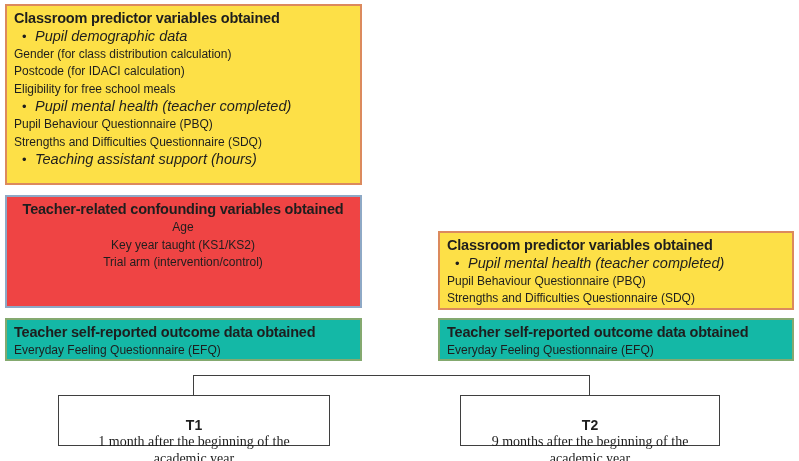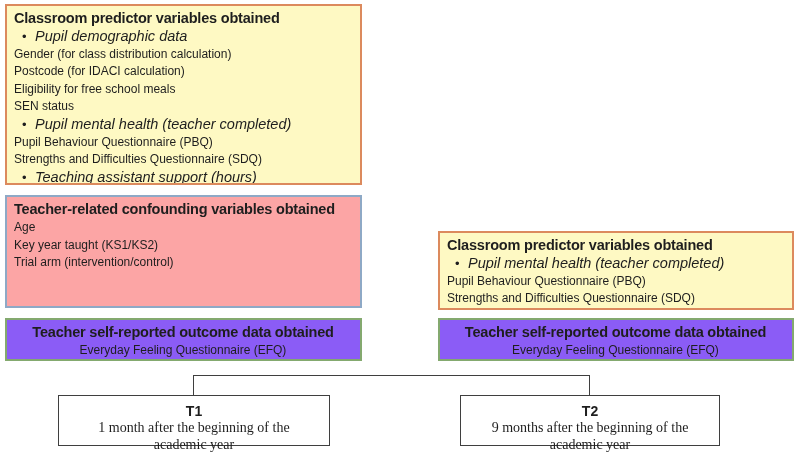--- a/index.html
+++ b/index.html
@@ -14,23 +14,23 @@
   }
 
   
   .vbox {
     position: absolute;
     box-sizing: border-box;
     border: 2px solid transparent;
     padding: 3px 8px 2px 7px;
     overflow: hidden;
   }
-  .vbox.orange { background: #fef9c3; border-color: #dc8a5d; }
-  .vbox.blue   { background: #fca5a5; border-color: #8ea9c6; }
-  .vbox.green  { background: #8b5cf6; border-color: #84a96f; text-align: center; }
+  .vbox.orange { background: #fde047; border-color: #dc8a5d; }
+  .vbox.blue   { background: #ef4444; border-color: #8ea9c6; text-align: center; }
+  .vbox.green  { background: #14b8a6; border-color: #84a96f; }
 
   #box-classroom-left     { left: 5px;   top: 4px;   width: 357px; height: 181px; }
   #box-teacher-confound   { left: 5px;   top: 195px; width: 357px; height: 113px; }
   #box-outcome-left       { left: 5px;   top: 318px; width: 357px; height: 43px;  }
   #box-classroom-right    { left: 438px; top: 231px; width: 356px; height: 79px;  }
   #box-outcome-right      { left: 438px; top: 318px; width: 356px; height: 43px;  }
 
   .line { font-size: 12px; line-height: 17.6px; white-space: nowrap; }
   .line.title {
     font-size: 14.5px;
@@ -60,42 +60,41 @@
 
   
   .tbox {
     position: absolute;
     box-sizing: border-box;
     top: 395px;
     height: 51px;
     background: #ffffff;
     border: 1.5px solid #3f3f3f;
     text-align: center;
-    padding-top: 7px;
+    padding-top: 21px;
   }
   #tbox-t1 { left: 58px;  width: 272px; }
   #tbox-t2 { left: 460px; width: 260px; }
   .tlabel { font-weight: 700; font-size: 14px; line-height: 17px; }
   .tdesc  { font-size: 14px; line-height: 16.5px; width: 238px; margin: 0 auto; font-family: Liberation Serif, serif; }
 </style>
 </head>
 <body>
 
 <div class="canvas">
 
   <div class="vbox orange" id="box-classroom-left">
       <div class="line title">Classroom predictor variables obtained</div>
       <div class="line bullet">
         <span class="glyph">•</span>
         <span>Pupil demographic data</span>
       </div>
       <div class="line plain">Gender (for class distribution calculation)</div>
       <div class="line plain">Postcode (for IDACI calculation)</div>
       <div class="line plain">Eligibility for free school meals</div>
-      <div class="line plain">SEN status</div>
       <div class="line bullet">
         <span class="glyph">•</span>
         <span>Pupil mental health (teacher completed)</span>
       </div>
       <div class="line plain">Pupil Behaviour Questionnaire (PBQ)</div>
       <div class="line plain">Strengths and Difficulties Questionnaire (SDQ)</div>
       <div class="line bullet">
         <span class="glyph">•</span>
         <span>Teaching assistant support (hours)</span>
       </div>

